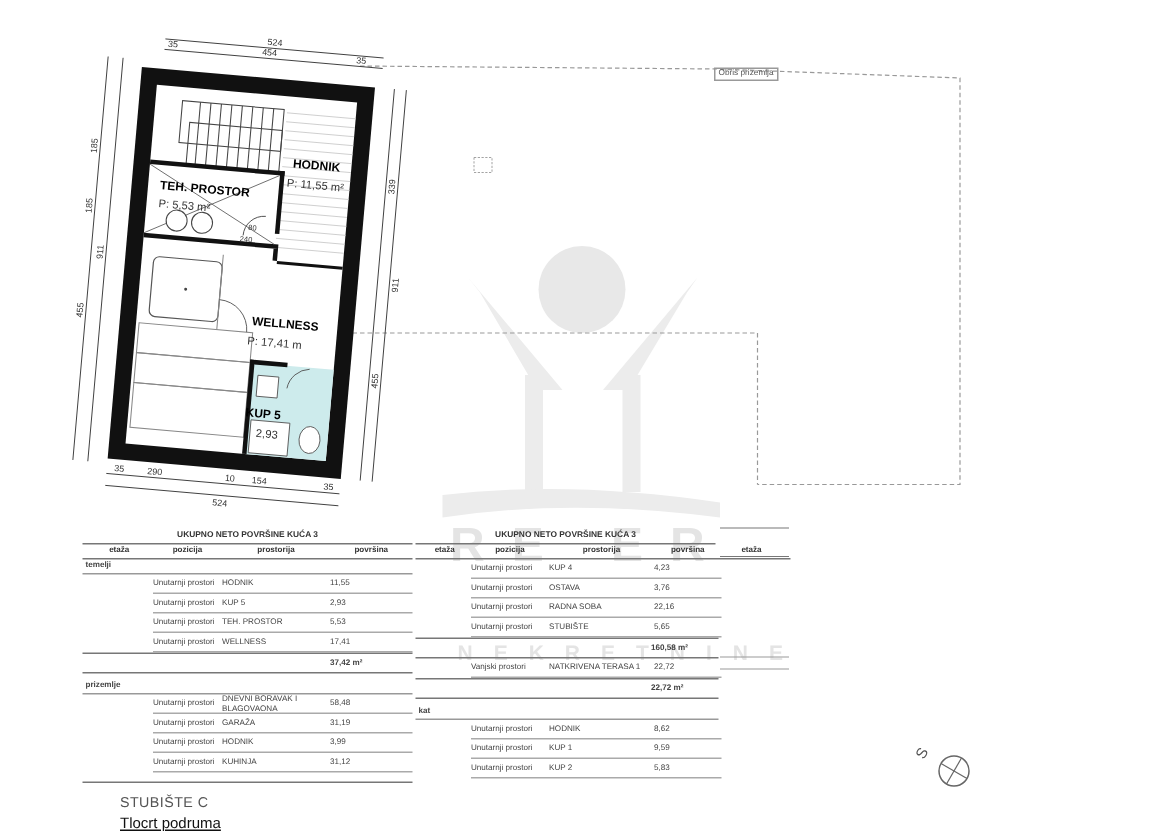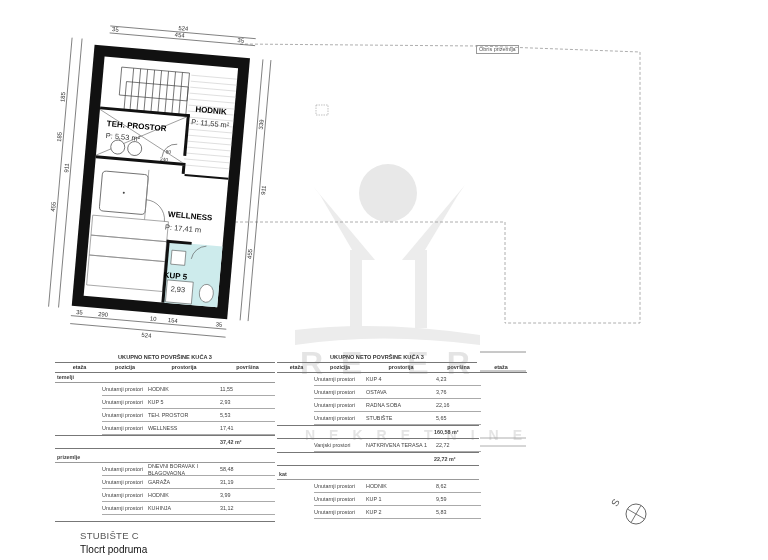--- a/index.html
+++ b/index.html
@@ -21,21 +21,21 @@
   .tbl .row.two { line-height:6.5px; }
   .tbl .total { display:flex; height:12px; line-height:12px; border-bottom:1px solid #777; border-top:1px solid #777; font-weight:bold; }
   .c1 { width:45px; padding-left:2px; }
   .c2 { width:46px; }
   .c3 { width:72px; }
   .c4 { width:55px; }
   .c5 { width:40px; }
   .center { text-align:center; }
 
   .caption1 { position:absolute; left:80px; top:530px; font-size:9.5px; color:#555; letter-spacing:0.3px; }
-  .caption2 { position:absolute; left:80px; top:544px; font-size:10px; color:#111; }
+  .caption2 { position:absolute; left:80px; top:544px; font-size:10px; color:#111;text-decoration:underline; }
 </style>
 </head>
 <body>
 
 <svg class="abs" style="left:290px;top:150px" width="280" height="250" viewBox="0 0 280 250">
   <circle cx="98" cy="43" r="29" fill="#e8e8e8"></circle>
   <polygon points="22,35 85,110 68,110 30,45" fill="#ececec"></polygon>
   <polygon points="175,35 112,110 129,110 168,45" fill="#ececec"></polygon>
   <rect x="60" y="100" width="12" height="78" fill="#ececec"></rect>
   <rect x="125" y="100" width="12" height="78" fill="#ececec"></rect>

